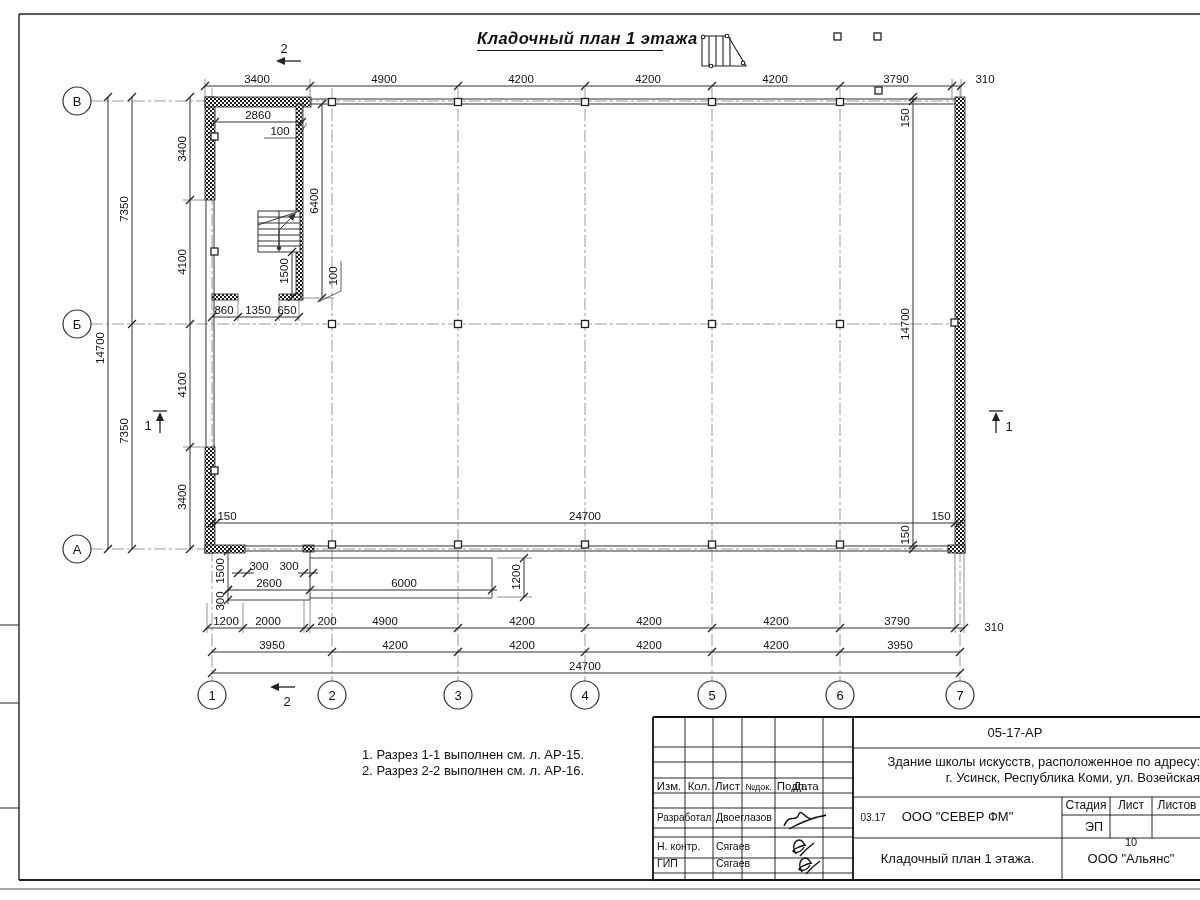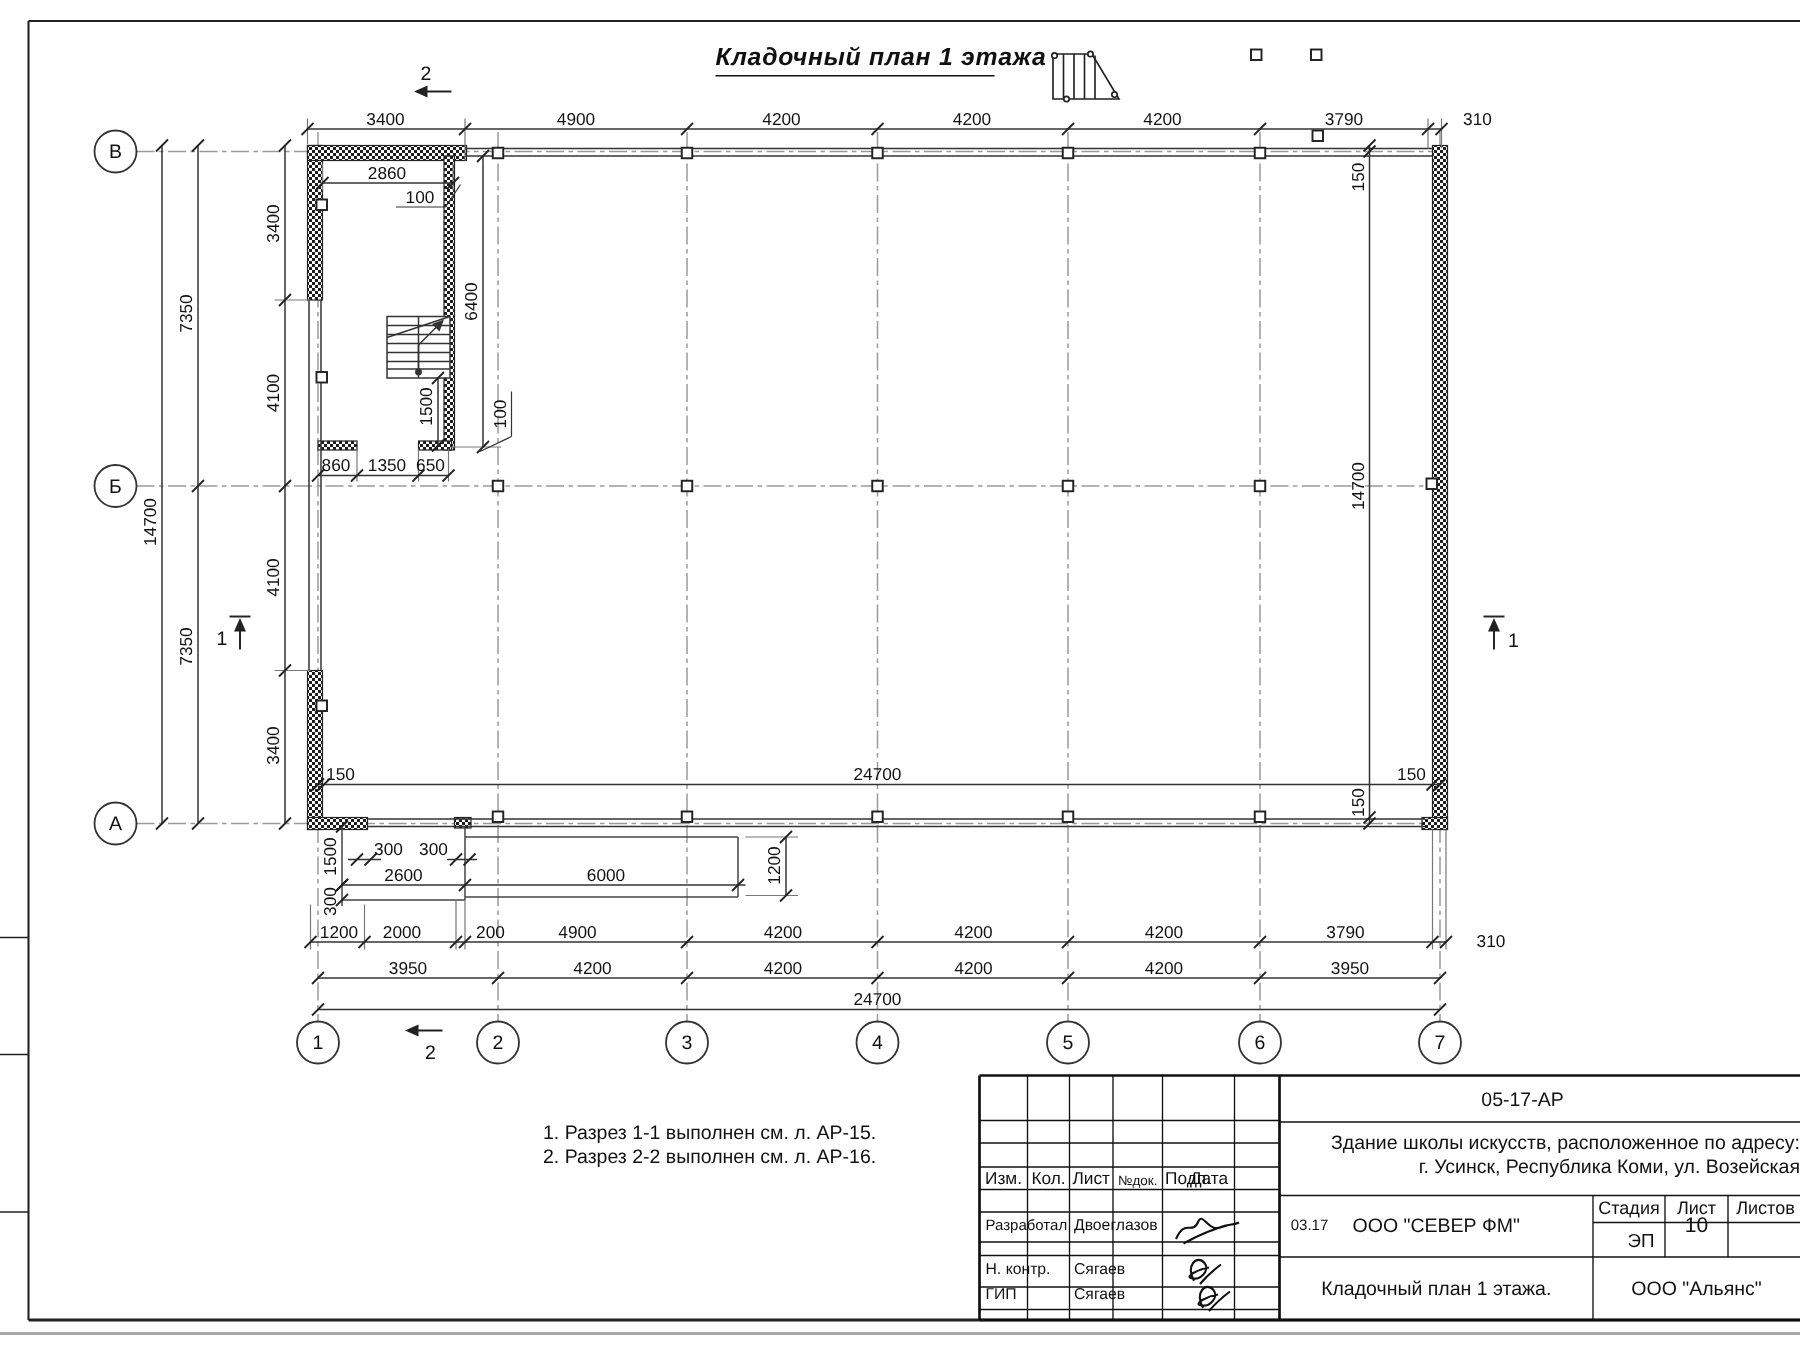--- a/index.html
+++ b/index.html
@@ -392,21 +392,21 @@
 <div class="abs tb c" style="left:853px;top:726px;width:324px;font-size:13px;">05-17-АР</div>
 <div class="abs tb l" style="left:868px;top:771px;width:332px;font-size:13px;">г. Усинск, Республика Коми, ул. Возейская</div>
 <div class="abs tb l" style="left:868px;top:755px;width:332px;font-size:13px;">Здание школы искусств, расположенное по адресу:</div>
 <div class="abs tb c" style="left:853px;top:810px;width:209px;font-size:13px;">ООО "СЕВЕР ФМ"</div>
 <div class="abs tb c" style="left:853px;top:852px;width:209px;font-size:13px;">Кладочный план 1 этажа.</div>
 <div class="abs tb c" style="left:1062px;top:852px;width:138px;font-size:13px;">ООО "Альянс"</div>
 <div class="abs tb c" style="left:1062px;top:799px;width:48px;font-size:12px;">Стадия</div>
 <div class="abs tb c" style="left:1110px;top:799px;width:42px;font-size:12px;">Лист</div>
 <div class="abs tb c" style="left:1152px;top:799px;width:50px;font-size:12px;">Листов</div>
 <div class="abs tb c" style="left:1062px;top:820px;width:64px;font-size:12.5px;">ЭП</div>
-<div class="abs tb c" style="left:1110px;top:808px;width:42px;font-size:14px;">10</div>
+<div class="abs tb c" style="left:1110px;top:836px;width:42px;font-size:11px;">10</div>
 
 <div class="abs tb c" style="left:653px;top:780px;width:32px;">Изм.</div>
 <div class="abs tb c" style="left:685px;top:780px;width:28px;">Кол.</div>
 <div class="abs tb c" style="left:713px;top:780px;width:29px;">Лист</div>
 <div class="abs tb c" style="left:742px;top:782px;width:33px;font-size:9px;">№док.</div>
 <div class="abs tb c" style="left:775px;top:780px;width:34px;">Подп.</div>
 <div class="abs tb c" style="left:784px;top:780px;width:44px;">Дата</div>
 
 <div class="abs tb l" style="left:657px;top:812px;font-size:10px;">Разработал</div>
 <div class="abs tb l" style="left:716px;top:811px;font-size:10.5px;">Двоеглазов</div>

